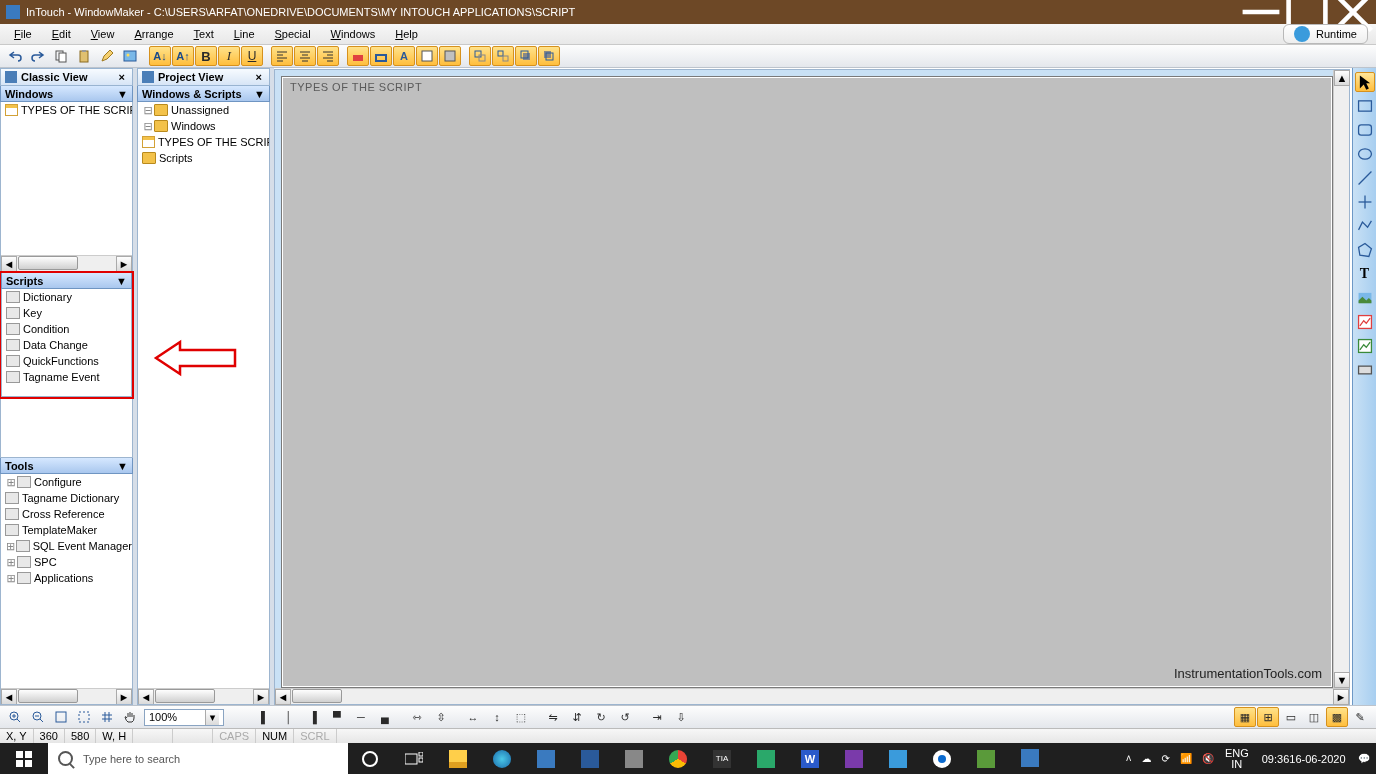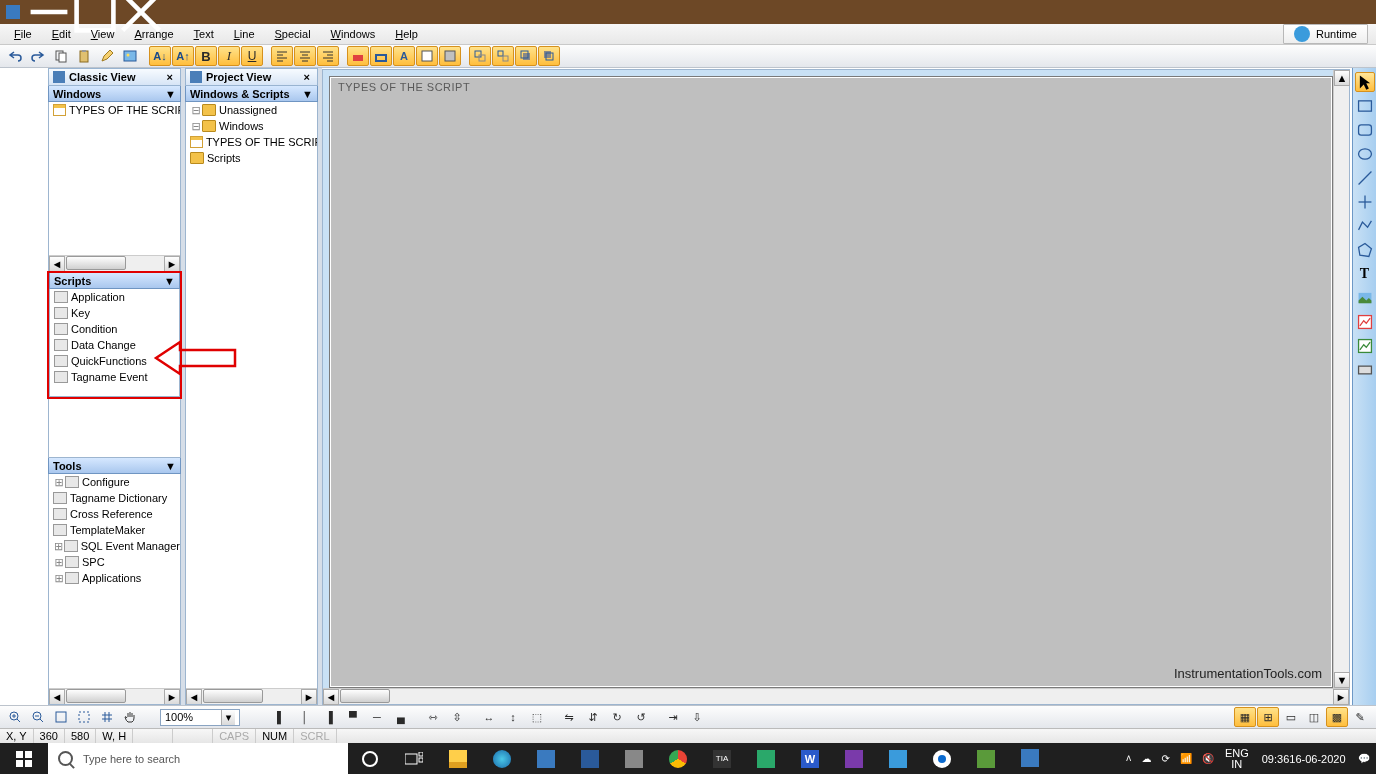--- a/index.html
+++ b/index.html
@@ -5,29 +5,29 @@
 * { margin: 0; padding: 0; box-sizing: border-box; font-family: "Segoe UI", Tahoma, sans-serif; font-size: 11px; }
 html, body { width: 1376px; height: 774px; background: #fff; overflow: hidden; }
 .titlebar { height: 24px; background: #6d4826; color: #fff; display: flex; align-items: center; padding-left: 6px; }
 .titlebar .icon { width: 14px; height: 14px; background: #3a7abf; margin-right: 6px; }
 .titlebar .title { flex: 1; }
 .titlebar .winbtn { width: 46px; height: 24px; display:flex; align-items:center; justify-content:center; }
 .menubar { height: 21px; background: linear-gradient(#f7f7f7,#e8e8e8); border-bottom: 1px solid #c9c9c9; display: flex; align-items: center; padding: 0 4px; }
 .menubar .mi { padding: 2px 10px; cursor: default; }
 .menubar .mi u { text-decoration: underline; }
 .menubar .spacer { flex: 1; }
-.menubar .runtime { display:flex; align-items:center; padding: 1px 10px; border:1px solid #b8b8b8; border-radius:1px; background:linear-gradient(#fff,#eee); margin-right:4px; }
+.menubar .runtime { display:flex; align-items:center; padding: 1px 10px; border:1px solid #b8b8b8; border-radius:6px; background:linear-gradient(#fff,#eee); margin-right:4px; }
 .menubar .runtime .ricn { width:16px;height:16px;background:#3a9bdc;border-radius:50%;margin-right:6px; }
 .toolbar1 { height: 23px; background: linear-gradient(#fdfdfd,#e4e7ec); border-bottom: 1px solid #bcc3cc; display:flex; align-items:center; padding-left:4px; }
 .tb { width:22px; height:20px; display:flex; align-items:center; justify-content:center; border-radius:2px; margin-right:1px; color:#2a2a2a;}
 .tb.on { background: linear-gradient(#ffe28a,#ffbe3d); border:1px solid #d6911d; }
 .tb.sep { width: 6px; }
 .tb svg { width:14px;height:14px; }
 .content { display:flex; height: calc(774px - 24px - 21px - 23px - 23px - 15px - 31px); }
-.leftcol { width: 137px; display:flex; flex-direction:column; border-right: 4px solid #d6dee8; margin-left: 48px; }
+.leftcol { width: 137px; display:flex; flex-direction:column; border-right: 4px solid #d6dee8; }
 .midcol { width: 137px; display:flex; flex-direction:column; border-right: 4px solid #d6dee8; }
 .panehead { height:18px; background: linear-gradient(#f7fbff,#d7e5f6); border:1px solid #99b4d1; display:flex; align-items:center; padding:0 4px; font-weight:bold; }
 .panehead .picon { width:12px;height:12px; background:#4a7eb8; margin-right:4px; }
 .panehead .x { margin-left:auto; font-weight:bold; padding:0 3px; }
 .subhead { height:16px; background: linear-gradient(#d6e8ff,#a9c7ee); border:1px solid #6f95c2; border-top:none; display:flex; align-items:center; padding:0 4px; font-weight:bold; }
 .subhead .chev { margin-left:auto; }
 .treebox { flex:1; background: #fff; border:1px solid #9db5cf; border-top:none; overflow:hidden; position:relative; }
 .treebox .row { display:flex; align-items:center; height:16px; padding-left:4px; white-space:nowrap; }
 .treebox .row .ic { width:14px;height:12px; margin-right:3px; display:flex;align-items:center;justify-content:center;}
 .treebox .row .ic.folder { background:#f3c24a;border:1px solid #b98a1d; border-radius:1px;}
@@ -49,21 +49,21 @@
 .vscroll { position:absolute; top:0; right:0; bottom:16px; width:16px; background:#efefef; border-left:1px solid #ccc;}
 .vscroll .arrow,.chscroll .arrow { width:16px;height:16px;background:linear-gradient(#fefefe,#dadada);border:1px solid #aaa;display:flex;align-items:center;justify-content:center;}
 .chscroll { position:absolute; left:0; right:0; bottom:0; height:16px; background:#efefef; border-top:1px solid #ccc; display:flex;}
 .chscroll .thumb { width:50px;height:14px;background:linear-gradient(#fefefe,#d0d0d0);border:1px solid #999;margin:0 1px;border-radius:2px;}
 .chscroll .track { flex:1; }
 .righttool { width:24px; background: linear-gradient(90deg,#c9e1f5,#a7cef0); border-left:1px solid #6d98c6; display:flex; flex-direction:column; align-items:center; padding-top:2px;}
 .righttool .rt { width:20px;height:20px;margin:2px 0;display:flex;align-items:center;justify-content:center;border:1px solid transparent;border-radius:2px;}
 .righttool .rt.on { background: linear-gradient(#ffe69a,#ffbe3d); border-color:#d6911d;}
 .bottoolbar { height:23px; background: linear-gradient(#fdfdfd,#e4e7ec); border-top:1px solid #bcc3cc; display:flex; align-items:center; padding:0 4px;}
 .bottoolbar .tb { margin-right:1px; }
-.zoom { width:80px;height:17px;border:1px solid #8aa4c2;background:#fff;padding:0 4px;display:flex;align-items:center;justify-content:space-between;margin-left:18px;}
+.zoom { width:80px;height:17px;border:1px solid #8aa4c2;background:#fff;padding:0 4px;display:flex;align-items:center;justify-content:space-between;margin-left:2px;}
 .zoom .dd { width:14px;height:15px;background:linear-gradient(#fefefe,#dadada);border-left:1px solid #aaa;display:flex;align-items:center;justify-content:center;}
 .statusbar { height:15px; background: linear-gradient(#f7f7f7,#e6e6e6); border-top:1px solid #bbb; display:flex; align-items:center; font-size:10px;}
 .statusbar .cell { padding: 0 6px; border-right:1px solid #ccc; height:100%; display:flex; align-items:center;}
 .taskbar { height:31px; background: #1f1f1f; display:flex; align-items:center; color:#fff;}
 .taskbar .start { width:48px;height:31px;display:flex;align-items:center;justify-content:center;}
 .taskbar .search { flex: 0 0 300px; height:31px; background:#fff; color:#555; display:flex; align-items:center; padding:0 10px; }
 .taskbar .search .sicn { width:15px;height:15px;border:2px solid #555;border-radius:50%;margin-right:10px;position:relative;}
 .taskbar .search .sicn::after{content:'';position:absolute;width:6px;height:2px;background:#555;bottom:-3px;right:-4px;transform:rotate(45deg);}
 .taskbar .tbtn { width:44px;height:38px;display:flex;align-items:center;justify-content:center;}
 .taskbar .tbtn .sq { width:18px;height:18px; }
@@ -72,20 +72,21 @@
 .taskbar .tray .clock { padding:0 8px; text-align:right; line-height:12px; font-size:10px;}
 .redarrow { position:absolute; left:150px; top:338px; z-index:50; }
 .indent1 { padding-left: 16px; }
 .indent2 { padding-left: 30px; }
 </style>
 </head>
 <body>
 
 <div class="titlebar">
   <div class="icon"></div>
+  <div class="title">InTouch - WindowMaker - C:\USERS\ARFAT\ONEDRIVE\DOCUMENTS\MY INTOUCH APPLICATIONS\SCRIPT</div>
   <div class="winbtn">
       <svg viewBox="0 0 10 10">
         <line x1="1" y1="5" x2="9" y2="5" stroke="#fff" stroke-width="1"></line>
       </svg>
     </div>
   <div class="winbtn">
       <svg viewBox="0 0 10 10">
         <rect x="1" y="1" width="8" height="8" fill="none" stroke="#fff"></rect>
       </svg>
     </div>
@@ -266,21 +267,21 @@
     </div>
 
     <div class="scriptsbox">
       <div class="subhead">
         <span>Scripts</span>
         <span class="chev">▼</span>
       </div>
       <div class="treebox" style="height:108px;flex:0 0 108px">
         <div class="row">
             <span class="ic scr"></span>
-            <span>Application</span>
+            <span>Dictionary</span>
           </div>
         <div class="row">
             <span class="ic scr"></span>
             <span>Key</span>
           </div>
         <div class="row">
             <span class="ic scr"></span>
             <span>Condition</span>
           </div>
         <div class="row">

